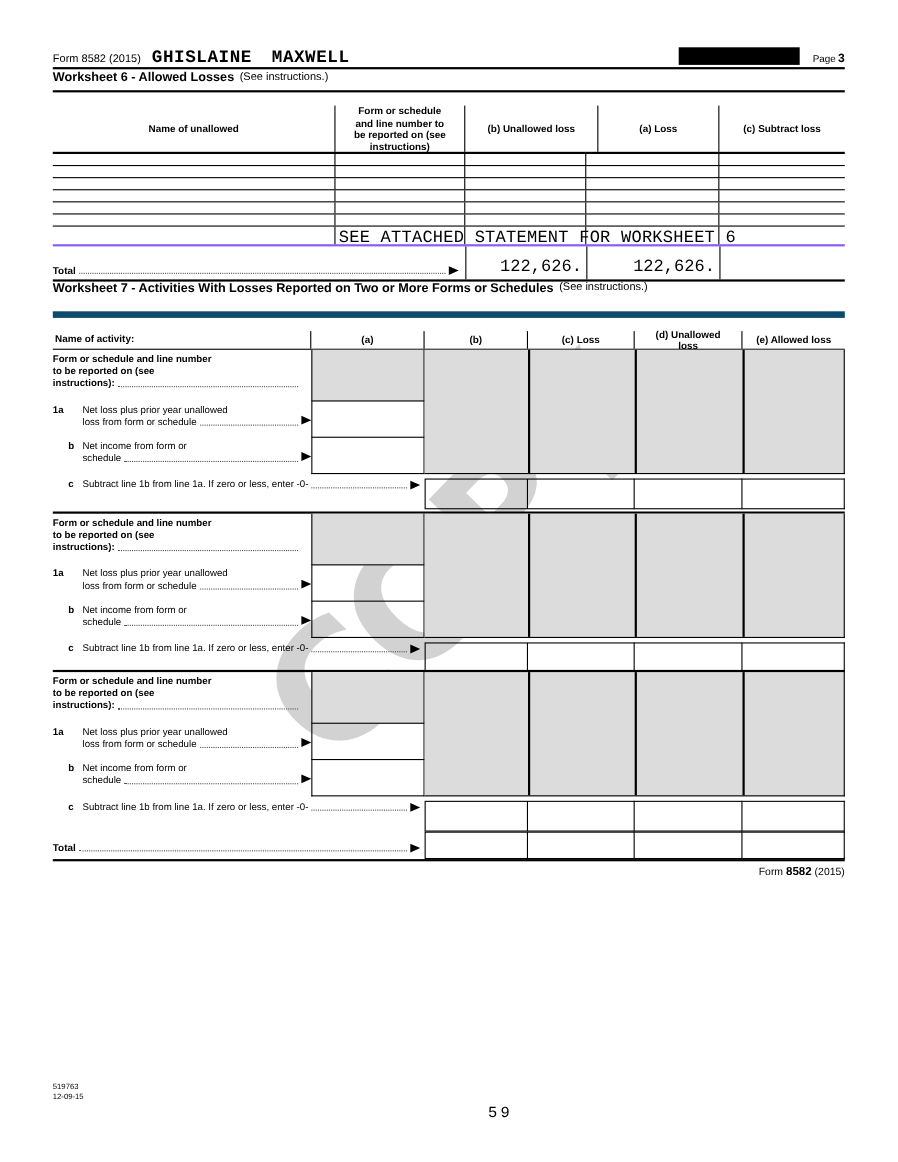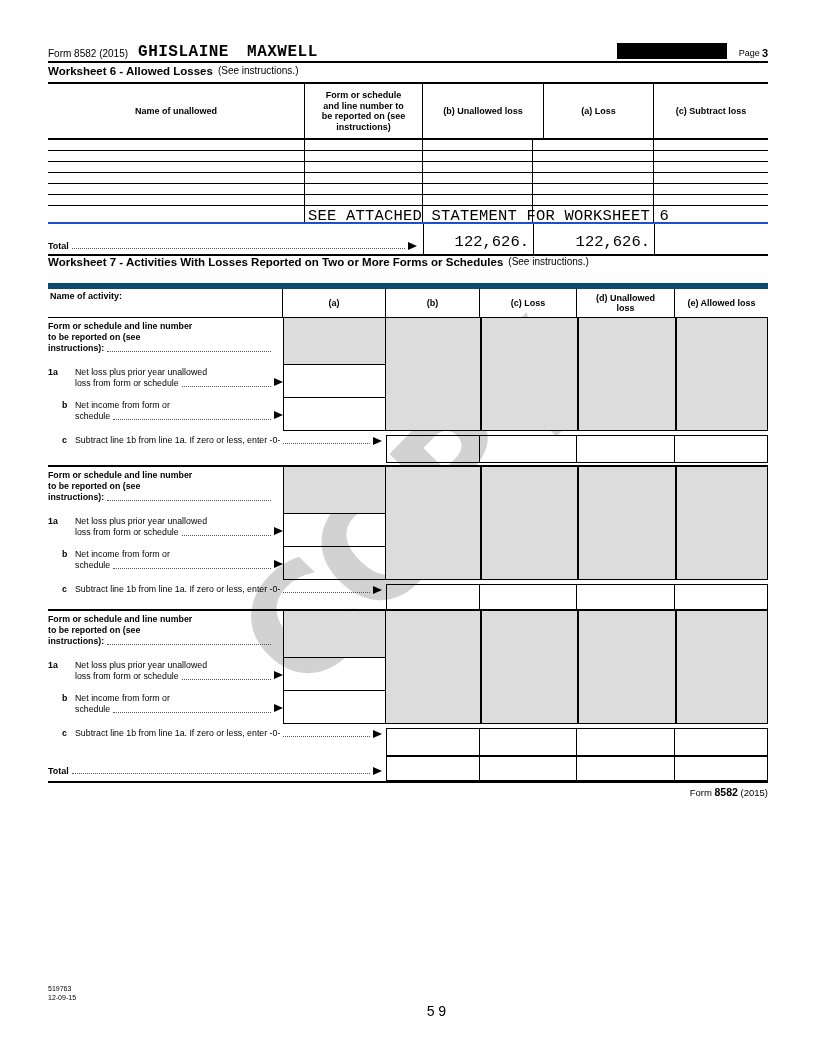--- a/index.html
+++ b/index.html
@@ -38,30 +38,30 @@
 
   .ws-title { height:17px; display:flex; padding-bottom:1px; }
   .ws-title.ws7t { height:27px; }
   .ws-title .t { font-size:11.5px; font-weight:bold; line-height:12px; white-space:nowrap; }
   .ws-title .n { font-size:10px; line-height:11px; margin-left:5px; white-space:nowrap; }
 
   
   .w6 { border-top:2px solid #000; }
   .w6-hdr { display:flex; height:56px; border-bottom:2px solid #000; }
   .hc { display:flex; align-items:center; justify-content:center; text-align:center;
-        font-size:9px; font-weight:bold; line-height:10.5px; }
+        font-size:9px; font-weight:bold; line-height:10.5px;margin-top:12px; }
   .cw-n { width:257px; } .cw-f { width:118px; } .cw-a { width:110px; }
   .cw-b { width:121px; } .cw-c { width:114px; }
   .br { border-right:1.5px solid #000; }
   .w6-hdr .cw-f span { display:block; width:92px; }
 
   .w6-row { display:flex; height:11px; border-bottom:1px solid #000; }
   .w6-row div { height:100%; }
 
-  .w6-stmt { position:relative; display:flex; height:18px; border-bottom:2px solid #1d4ed8;text-align:center; }
+  .w6-stmt { position:relative; display:flex; height:18px; border-bottom:2px solid #8b5cf6;text-align:center; }
   .w6-stmt div { height:100%; }
   .stmt-text {
     position:absolute; left:260px; top:1px; white-space:nowrap;
     font-family:"Liberation Mono", monospace; font-size:15.5px; letter-spacing:0.2px;
   }
 
   .w6-total { display:flex; height:32px; border-bottom:2px solid #000; }
   .w6-tlabel { width:375px; display:flex; align-items:flex-end; padding-bottom:3px; }
   .tword { font-size:9px; font-weight:bold; line-height:10px; }
   .w6-ta { width:110px; border-left:1.5px solid #000; }
@@ -121,21 +121,21 @@
   .dots { flex:1; min-width:6px; border-bottom:1.2px dotted #555; margin:0 3px 2px 3px; }
   .arr { flex:none; width:0; height:0; border-left:9px solid #000;
          border-top:4.5px solid transparent; border-bottom:4.5px solid transparent; margin-bottom:1px; }
   .arr-sp { margin-right:6px; }
 
   .form-footer { margin-top:4px; text-align:right; font-size:9.5px; line-height:11px; }
   .form-footer .b { font-weight:bold; font-size:10.5px; }
 
   
   .codes { position:absolute; left:48px; top:984px; font-size:7px; line-height:9px; z-index:1; }
-  .pg59 { position:absolute; left:388px; top:1004px; width:100px; text-align:center;
+  .pg59 { position:absolute; left:405px; top:1004px; width:100px; text-align:center;
           font-family:"Liberation Mono", monospace; font-size:14px; letter-spacing:3px; z-index:1; }
 </style>
 </head>
 <body>
 
 <div class="watermark">COPY</div>
 
 <div class="hdr">
   <span class="form-id">Form 8582 (2015)</span>
   <span class="tp-name">GHISLAINE MAXWELL</span>

